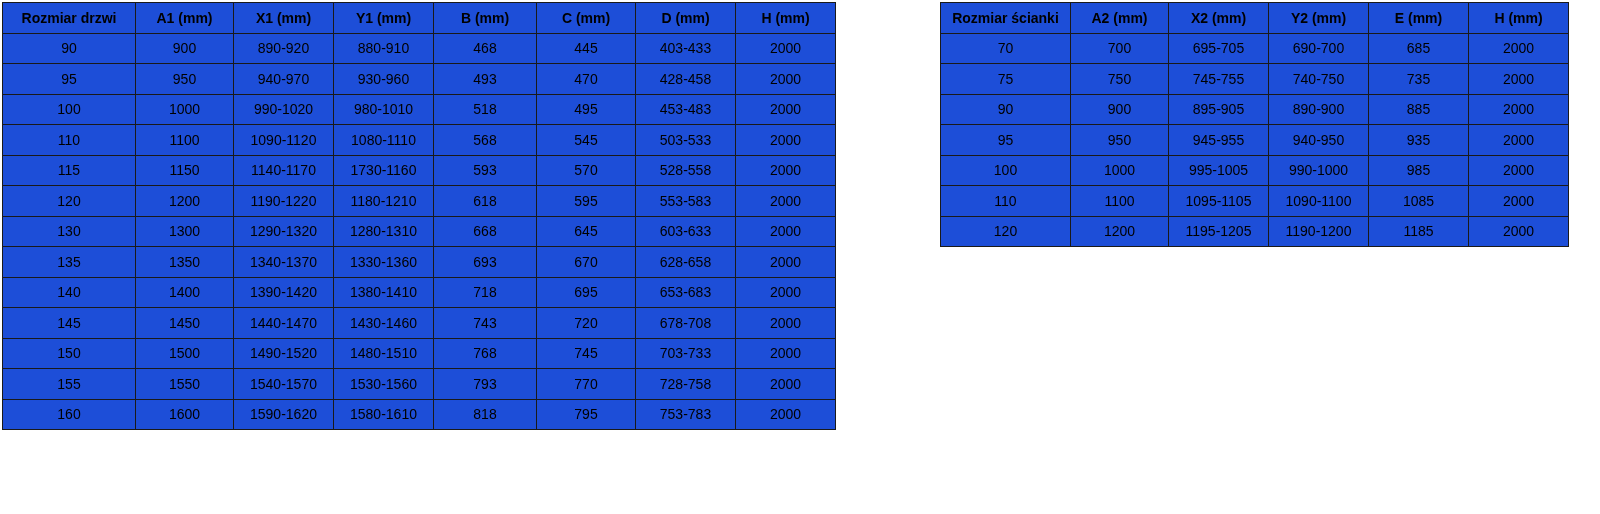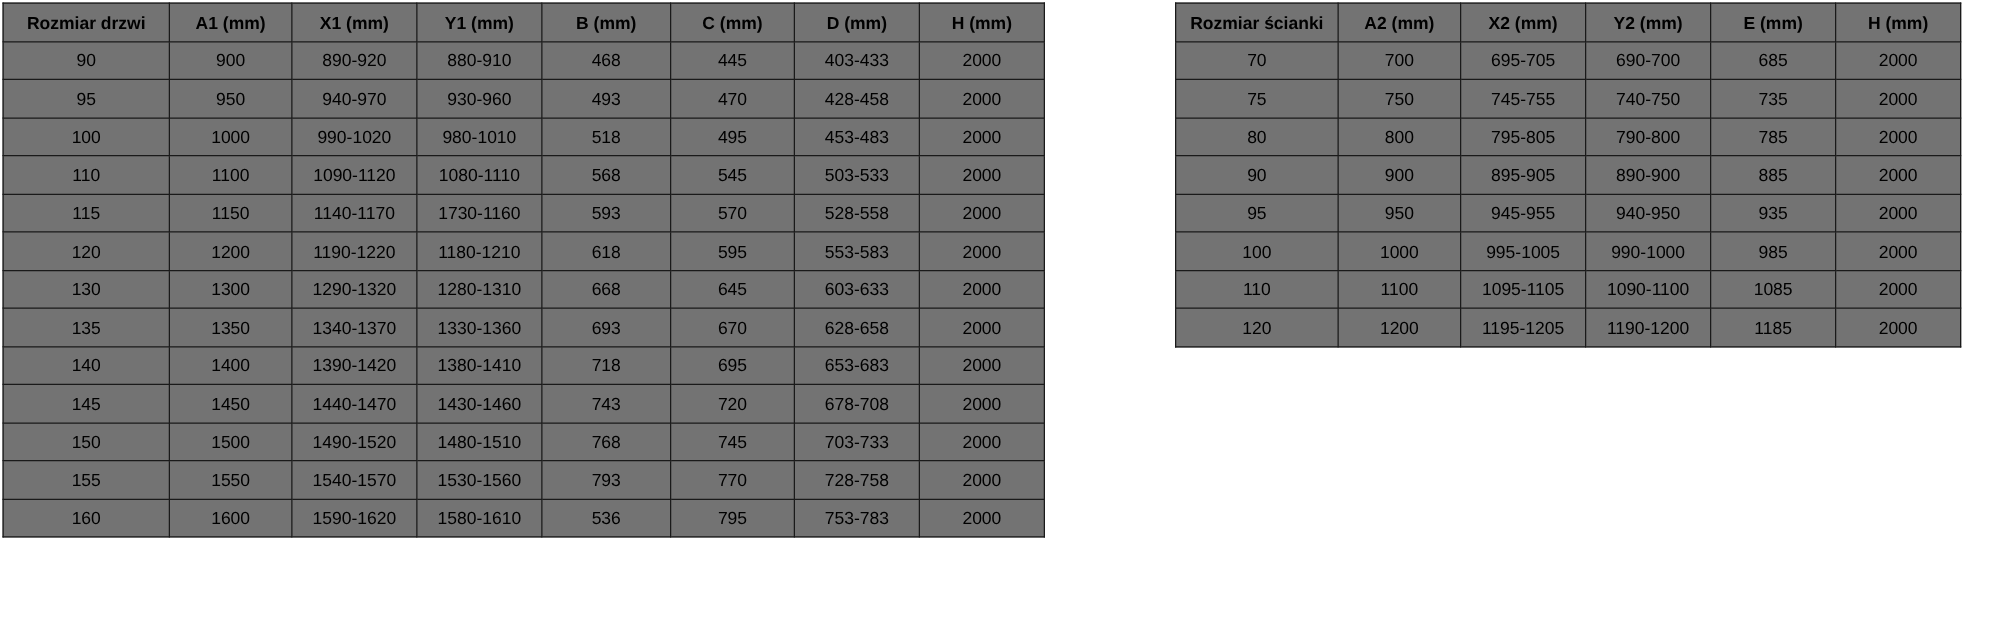--- a/index.html
+++ b/index.html
@@ -13,21 +13,21 @@
   }
   .page {
     display: flex;
     align-items: flex-start;
     padding: 2px 0 0 2px;
     gap: 104px;
   }
   table.spec-table {
     border-collapse: collapse;
     table-layout: fixed;
-    background: #737373;
+    background: #1d4ed8;
   }
   table.spec-table th,
   table.spec-table td {
     border: 1px solid #1a1a1a;
     text-align: center;
     vertical-align: middle;
     font-size: 14px;
     line-height: 1;
     height: 30.5px;
     padding: 0 2px;
@@ -185,21 +185,21 @@
           <td>793</td>
           <td>770</td>
           <td>728-758</td>
           <td>2000</td>
         </tr>
         <tr>
           <td>160</td>
           <td>1600</td>
           <td>1590-1620</td>
           <td>1580-1610</td>
-          <td>536</td>
+          <td>818</td>
           <td>795</td>
           <td>753-783</td>
           <td>2000</td>
         </tr>
       </tbody>
     </table>
 
   <table class="spec-table right-table">
     <colgroup>
       <col style="width:130px">
@@ -230,28 +230,20 @@
         </tr>
         <tr>
           <td>75</td>
           <td>750</td>
           <td>745-755</td>
           <td>740-750</td>
           <td>735</td>
           <td>2000</td>
         </tr>
         <tr>
-          <td>80</td>
-          <td>800</td>
-          <td>795-805</td>
-          <td>790-800</td>
-          <td>785</td>
-          <td>2000</td>
-        </tr>
-        <tr>
           <td>90</td>
           <td>900</td>
           <td>895-905</td>
           <td>890-900</td>
           <td>885</td>
           <td>2000</td>
         </tr>
         <tr>
           <td>95</td>
           <td>950</td>

